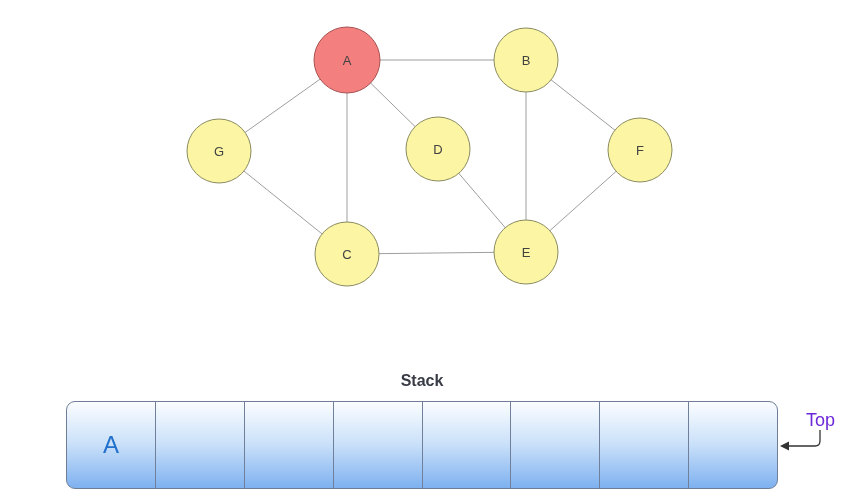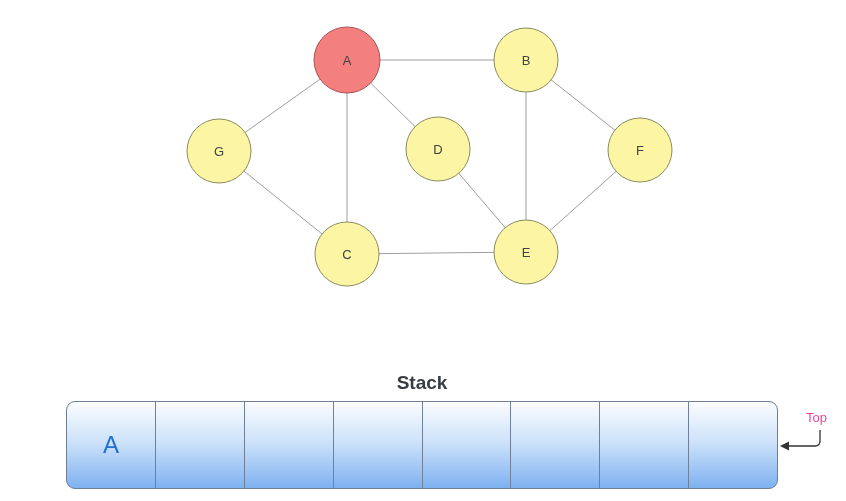--- a/index.html
+++ b/index.html
@@ -21,21 +21,21 @@
     font-size: 13px;
     fill: #424242;
     text-anchor: middle;
   }
   
   .stack-title {
     position: absolute;
     left: 66px; top: 372px;
     width: 712px;
     text-align: center;
-    font-size: 19px;
+    font-size: 16px;
     font-weight: bold;
     color: #383c44;
   }
   .stack {
     position: absolute;
     left: 66px; top: 401px;
     width: 712px; height: 88px;
     border: 1px solid #6F7E96;
     border-radius: 9px;
     background: linear-gradient(180deg, #FBFDFF 0%, #CBE1F9 48%, #7EB1F0 100%);
@@ -49,22 +49,22 @@
     justify-content: center;
   }
   .stack-cell:last-child { border-right: none; }
   .stack-cell-value {
     font-size: 24px;
     color: #2271CC;
   }
   .top-label {
     position: absolute;
     left: 806px; top: 410px;
-    font-size: 13px;
-    color: #ec4899;
+    font-size: 18px;
+    color: #6d28d9;
   }
   .top-arrow-svg { position: absolute; left: 775px; top: 425px; }
   .top-arrow-path { fill: none; stroke: #333333; stroke-width: 1.3; }
   .top-arrow-head { fill: #333333; stroke: none; }
 </style>
 </head>
 <body>
 
 <div class="canvas">
 

